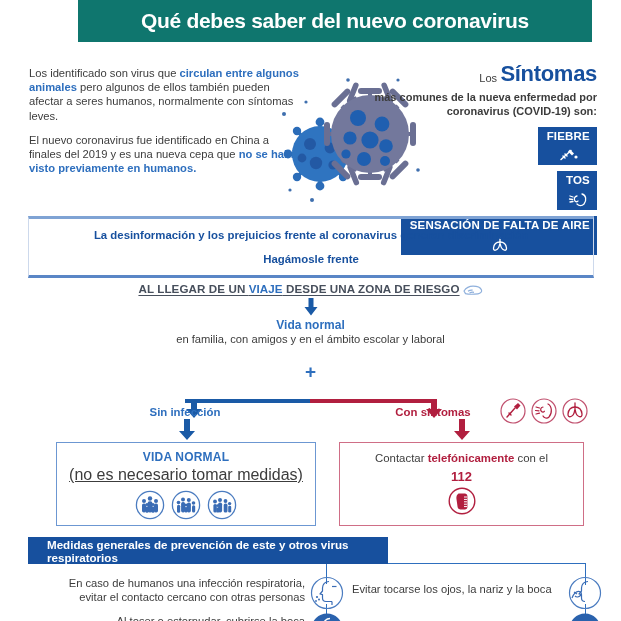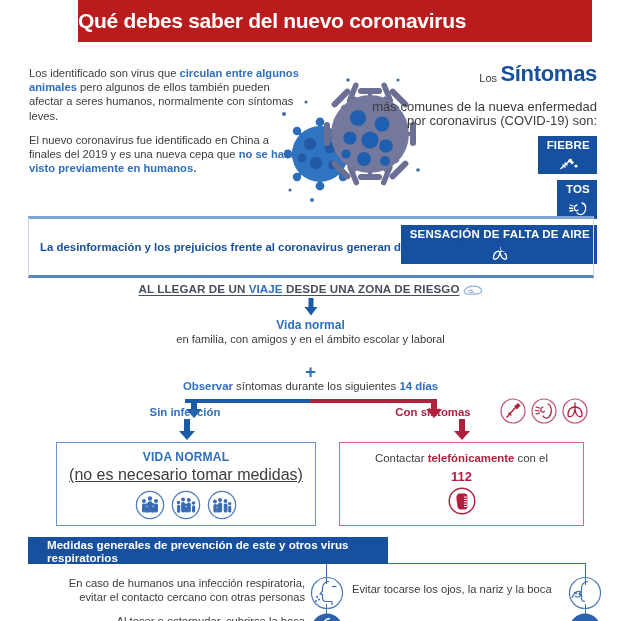--- a/index.html
+++ b/index.html
@@ -8,21 +8,21 @@
     width:621px;height:621px;overflow:hidden;position:relative;
     background:#ffffff;
     font-family:"Liberation Sans", sans-serif;
     -webkit-font-smoothing:antialiased;
   }
   .sheet{position:absolute;inset:0;width:621px;height:621px;overflow:hidden;}
 
   
   .header-bar{
     position:absolute;left:78px;top:0;width:514px;height:42px;
-    background:#b91c1c;display:flex;align-items:center;
+    background:#0f766e;display:flex;align-items:center;justify-content:center;
   }
   .header-title{
     color:#ffffff;font-size:21px;font-weight:bold;letter-spacing:-0.3px;
     white-space:nowrap;
   }
 
   
   .intro{position:absolute;left:29px;top:66px;width:275px;}
   .intro p{margin:0 0 10px 0;font-size:11.2px;line-height:14.2px;color:#3c3c3c;}
   .hl{color:#2e6fbe;font-weight:bold;}
@@ -30,36 +30,36 @@
 
   
   .virus-art{position:absolute;left:278px;top:62px;width:152px;height:152px;}
   .virus-art svg{display:block;}
 
   
   .sympt{position:absolute;right:24px;top:62px;width:232px;text-align:right;}
   .sympt-lead{font-size:12px;color:#3c3c3c;line-height:1.1;}
   .sympt-lead .los{font-size:11px;color:#3c3c3c;vertical-align:middle;}
   .sympt-lead .big{font-size:22px;font-weight:bold;color:#17509e;letter-spacing:-0.3px;}
-  .sympt-sub{font-size:13px;color:#3c3c3c;line-height:13.6px;margin-top:14px;}
+  .sympt-sub{font-size:11px;color:#3c3c3c;line-height:13.6px;margin-top:5px;font-weight:bold;}
   .badges{margin-top:9px;display:flex;flex-direction:column;align-items:flex-end;gap:6px;}
   .badge{
     background:#17509e;color:#fff;font-size:11.5px;font-weight:bold;
     padding:3px 7px 3px 9px;display:inline-flex;align-items:center;gap:6px;
     letter-spacing:0.2px;
     flex-direction:column;
   }
   .badge svg{display:block;}
 
   
   .disc-box{
     position:absolute;left:28px;top:216px;width:564px;height:56px;
     border-top:3px solid #7fa3d4;border-bottom:3px solid #5a86c6;
     border-left:1px solid #cdd9ec;border-right:1px solid #cdd9ec;
-    display:flex;flex-direction:row;align-items:center;justify-content:center;gap:12px;
+    display:flex;flex-direction:column;align-items:center;justify-content:center;gap:12px;
   }
   .disc-l1{font-size:11.4px;font-weight:bold;color:#17509e;}
   .disc-l2{font-size:11.4px;font-weight:bold;color:#17509e;}
 
   
   .flow{position:absolute;left:0;top:282px;width:621px;height:250px;}
   .flow-title{
     position:absolute;left:0;right:0;top:0;text-align:center;
     font-size:11.6px;font-weight:bold;color:#474f5c;letter-spacing:0.1px;
   }
@@ -309,23 +309,20 @@
     <div class="arrow-down" style="top:16px;">
       <svg width="16" height="18" viewBox="0 0 16 18">
           <path d="M5.5 0 h5 v9 h4 L8 17.5 L1.5 9 h4 Z" fill="#1a5aa6"></path>
         </svg>
     </div>
 
     <div class="vida-normal-t">Vida normal</div>
     <div class="vida-sub">en familia, con amigos y en el ámbito escolar y laboral</div>
     <div class="plus">+</div>
 
-    <div class="observar">
-      <b>Observar</b><span> síntomas durante los siguientes </span><b>14 días</b>
-    </div>
 
     <div class="conn" style="left:185px;top:117px;width:125px;height:4px;"></div>
     <div class="arrow-down" style="left:185px;top:117px;transform:none;">
       <svg width="18" height="20" viewBox="0 0 18 20">
           <path d="M6 0 h6 v10 h5 L9 19 L1 10 h5 Z" fill="#1a5aa6"></path>
         </svg>
     </div>
 
     <div class="conn-red" style="left:310px;top:117px;width:125px;height:4px;"></div>
     <div class="arrow-down" style="left:425px;top:117px;transform:none;">

